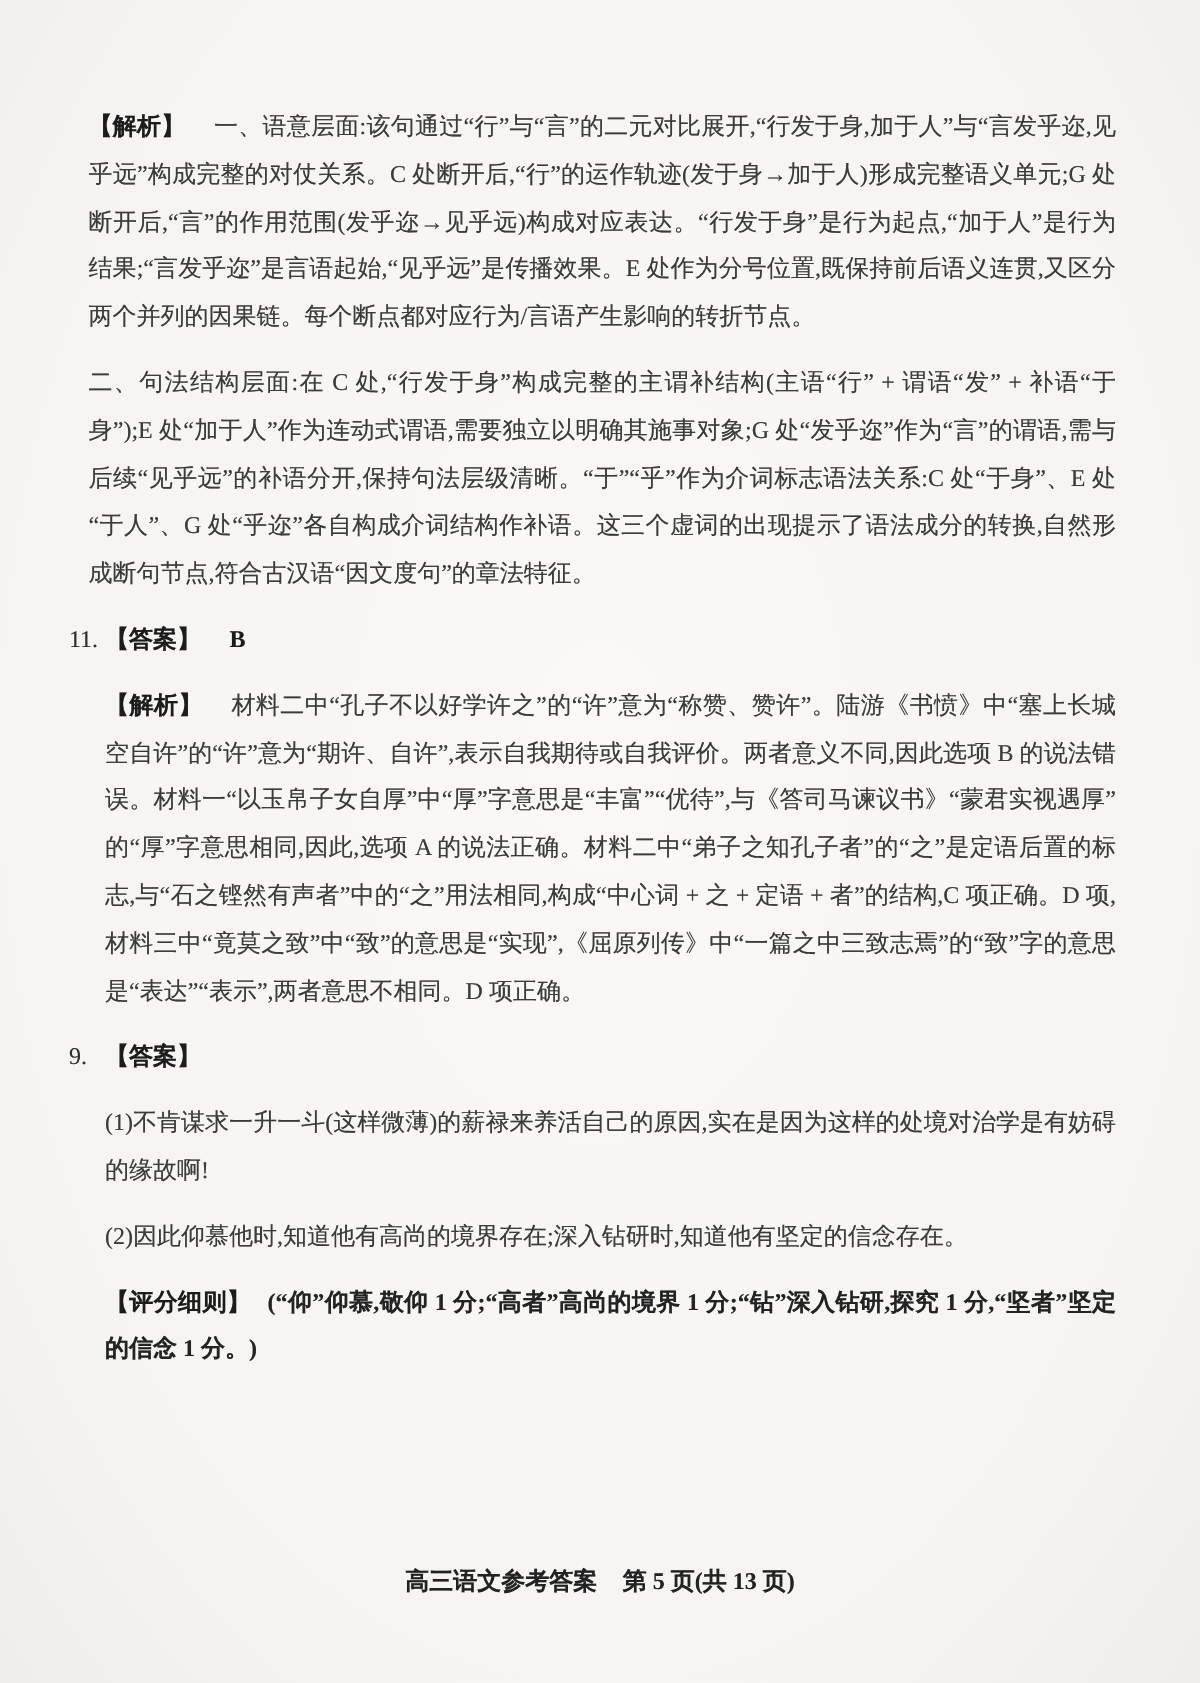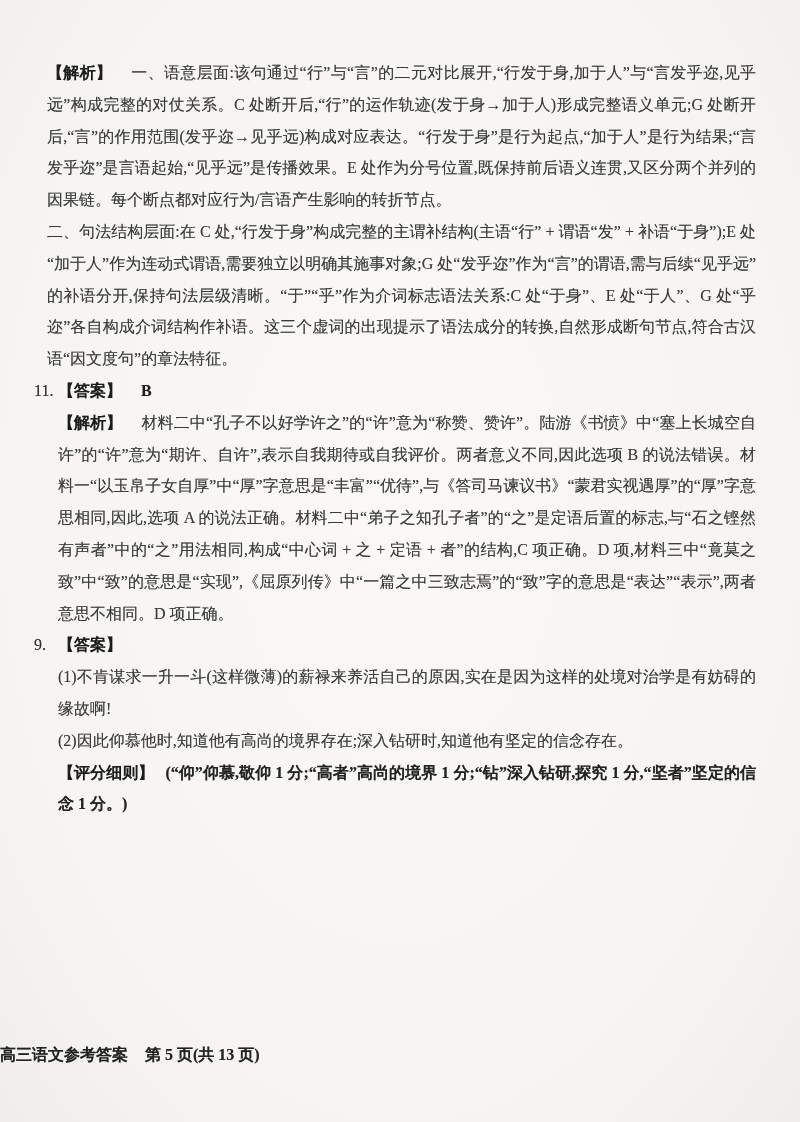--- a/index.html
+++ b/index.html
@@ -18,21 +18,21 @@
   }
   .content{
     position:absolute;
     left:47px; right:44px; top:57px;
     font-size:16px;
     line-height:31.8px;
     text-align:justify;
     text-justify:inter-ideograph;
     text-shadow:0 0 .4px rgba(40,40,40,.45);
   }
-  p{margin:0;padding:0;}
+  p{margin:12px;padding:0;}
   .label{
     font-weight:bold;
     color:#1c1c1c;
     margin-right:19px;
     white-space:nowrap;
   }
   .item{margin-left:11px;}
   .num{
     display:inline-block;
     width:24px;
@@ -44,20 +44,21 @@
     color:#1c1c1c;
   }
   .rubric{
     font-weight:bold;
     color:#232323;
   }
   .rubric .label{margin-right:11px;}
   .footer{
     position:absolute;
     top:1039px; left:0; right:0;
+    text-align:center;
     font-size:16px;
     line-height:31.8px;
     font-weight:bold;
     color:#222222;
     text-shadow:0 0 .4px rgba(40,40,40,.45);
   }
   .pageinfo{margin-left:17px;}
 </style>
 </head>
 <body>

